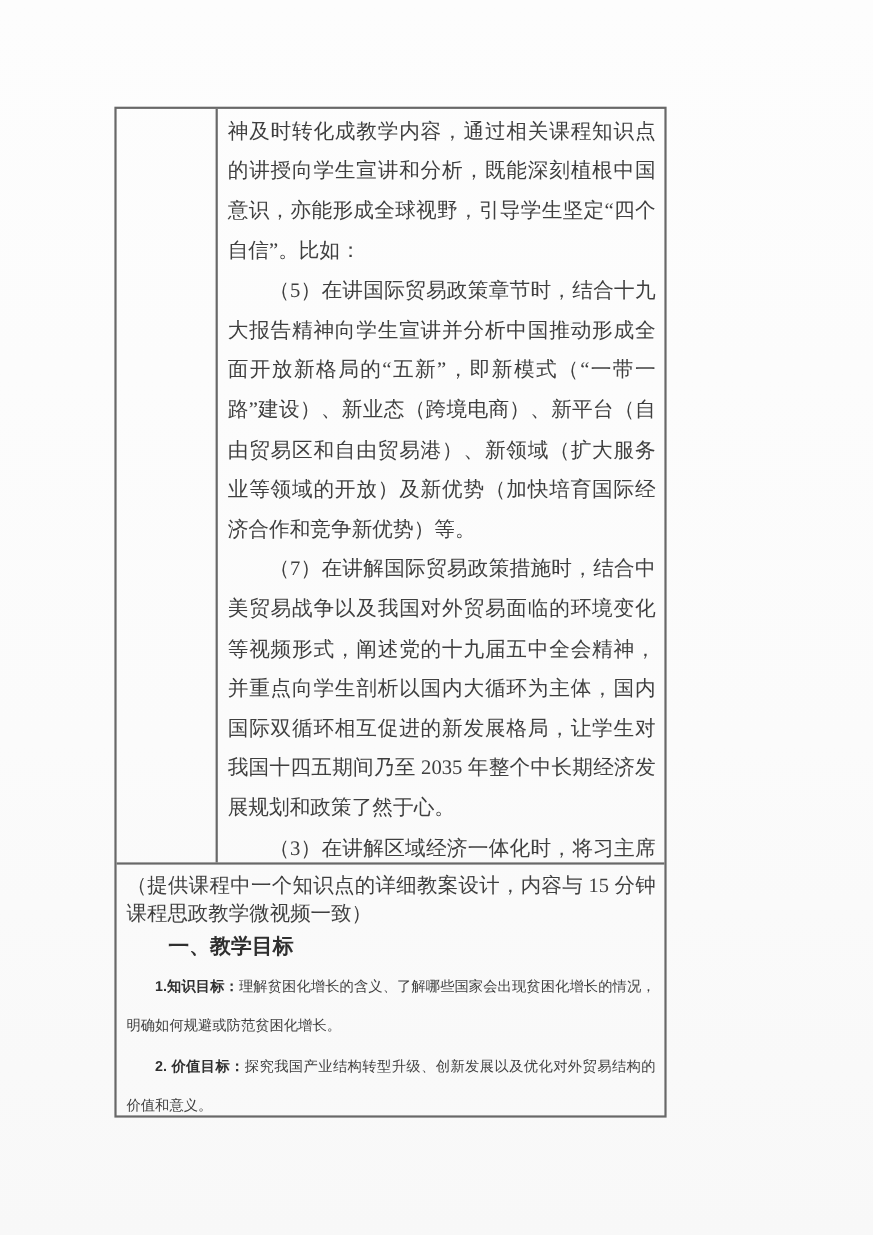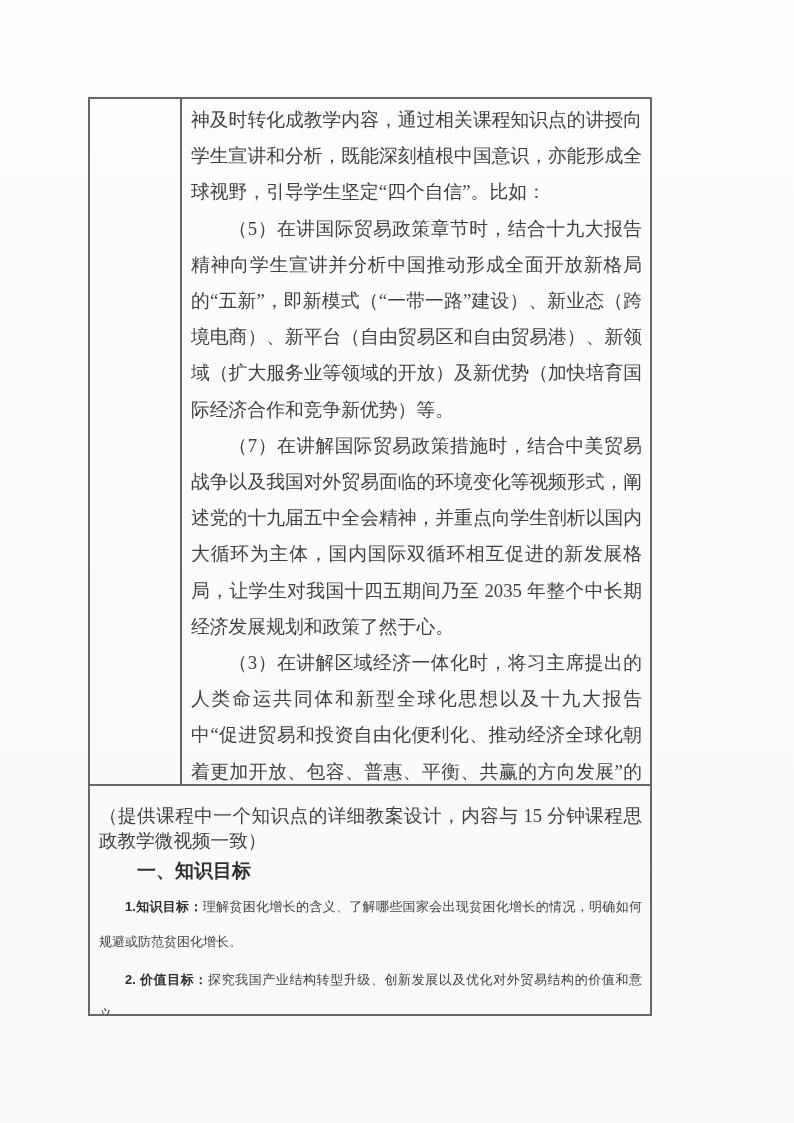--- a/index.html
+++ b/index.html
@@ -12,23 +12,23 @@
     overflow: hidden;
   }
   .page {
     position: relative;
     width: 794px;
     height: 1123px;
     background: linear-gradient(180deg, #fdfdfd 0%, #fbfbfb 60%, #f8f8f8 100%);
   }
   .doc-table {
     position: absolute;
-    left: 88px;
+    left: 104px;
     top: 97px;
-    width: 564px;
+    width: 502px;
     border: 2px solid #686868;
   }
   .row { display: flex; }
   .row-case { height: 687px; border-bottom: 2px solid #686868; }
   .row-plan { height: 228px; }
   .label-cell {
     width: 92px;
     border-right: 2px solid #686868;
     display: flex;
     align-items: center;
@@ -46,21 +46,21 @@
     padding: 3px 8px 0 9px;
     overflow: hidden;
   }
   .row-case .content-cell p {
     font-size: 18.8px;
     line-height: 36.2px;
     text-align: justify;
     text-justify: inter-ideograph;
   }
   .indent { text-indent: 2em; }
-  .row-plan .content-cell { padding-top: 17px; border-radius: 10px; }
+  .row-plan .content-cell { padding-top: 7px; border-radius: 10px; }
   .plan-note {
     font-size: 18.6px;
     line-height: 25px;
     text-align: justify;
     text-justify: inter-ideograph;
   }
   .plan-heading {
     font-family: "Liberation Sans", "DejaVu Sans", sans-serif;
     font-weight: 700;
     color: #2f2f2f;
@@ -95,20 +95,20 @@
         <p>神及时转化成教学内容，通过相关课程知识点的讲授向学生宣讲和分析，既能深刻植根中国意识，亦能形成全球视野，引导学生坚定“四个自信”。比如：</p>
         <p class="indent">（5）在讲国际贸易政策章节时，结合十九大报告精神向学生宣讲并分析中国推动形成全面开放新格局的“五新”，即新模式（“一带一路”建设）、新业态（跨境电商）、新平台（自由贸易区和自由贸易港）、新领域（扩大服务业等领域的开放）及新优势（加快培育国际经济合作和竞争新优势）等。</p>
         <p class="indent">（7）在讲解国际贸易政策措施时，结合中美贸易战争以及我国对外贸易面临的环境变化等视频形式，阐述党的十九届五中全会精神，并重点向学生剖析以国内大循环为主体，国内国际双循环相互促进的新发展格局，让学生对我国十四五期间乃至 2035 年整个中长期经济发展规划和政策了然于心。</p>
         <p class="indent">（3）在讲解区域经济一体化时，将习主席提出的人类命运共同体和新型全球化思想以及十九大报告中“促进贸易和投资自由化便利化、推动经济全球化朝着更加开放、包容、普惠、平衡、共赢的方向发展”的精神向学生进行宣讲和分析。让学生明确面对逆全球化思潮，中国是如何应对的以及习主席的新型全球化思想等。</p>
       </div>
     </div>
 
     <div class="row row-plan">
       <div class="cell content-cell">
         <p class="plan-note">（提供课程中一个知识点的详细教案设计，内容与 15 分钟课程思政教学微视频一致）</p>
-        <p class="plan-heading">一、知识目标</p>
+        <p class="plan-heading">一、教学目标</p>
         <p class="goal"><span class="goal-label">1.知识目标：</span><span>理解贫困化增长的含义、了解哪些国家会出现贫困化增长的情况，明确如何规避或防范贫困化增长。</span></p>
         <p class="goal"><span class="goal-label">2. 价值目标：</span><span>探究我国产业结构转型升级、创新发展以及优化对外贸易结构的价值和意义。</span></p>
       </div>
     </div>
 
   </div>
 </div>
 
 </body></html>

